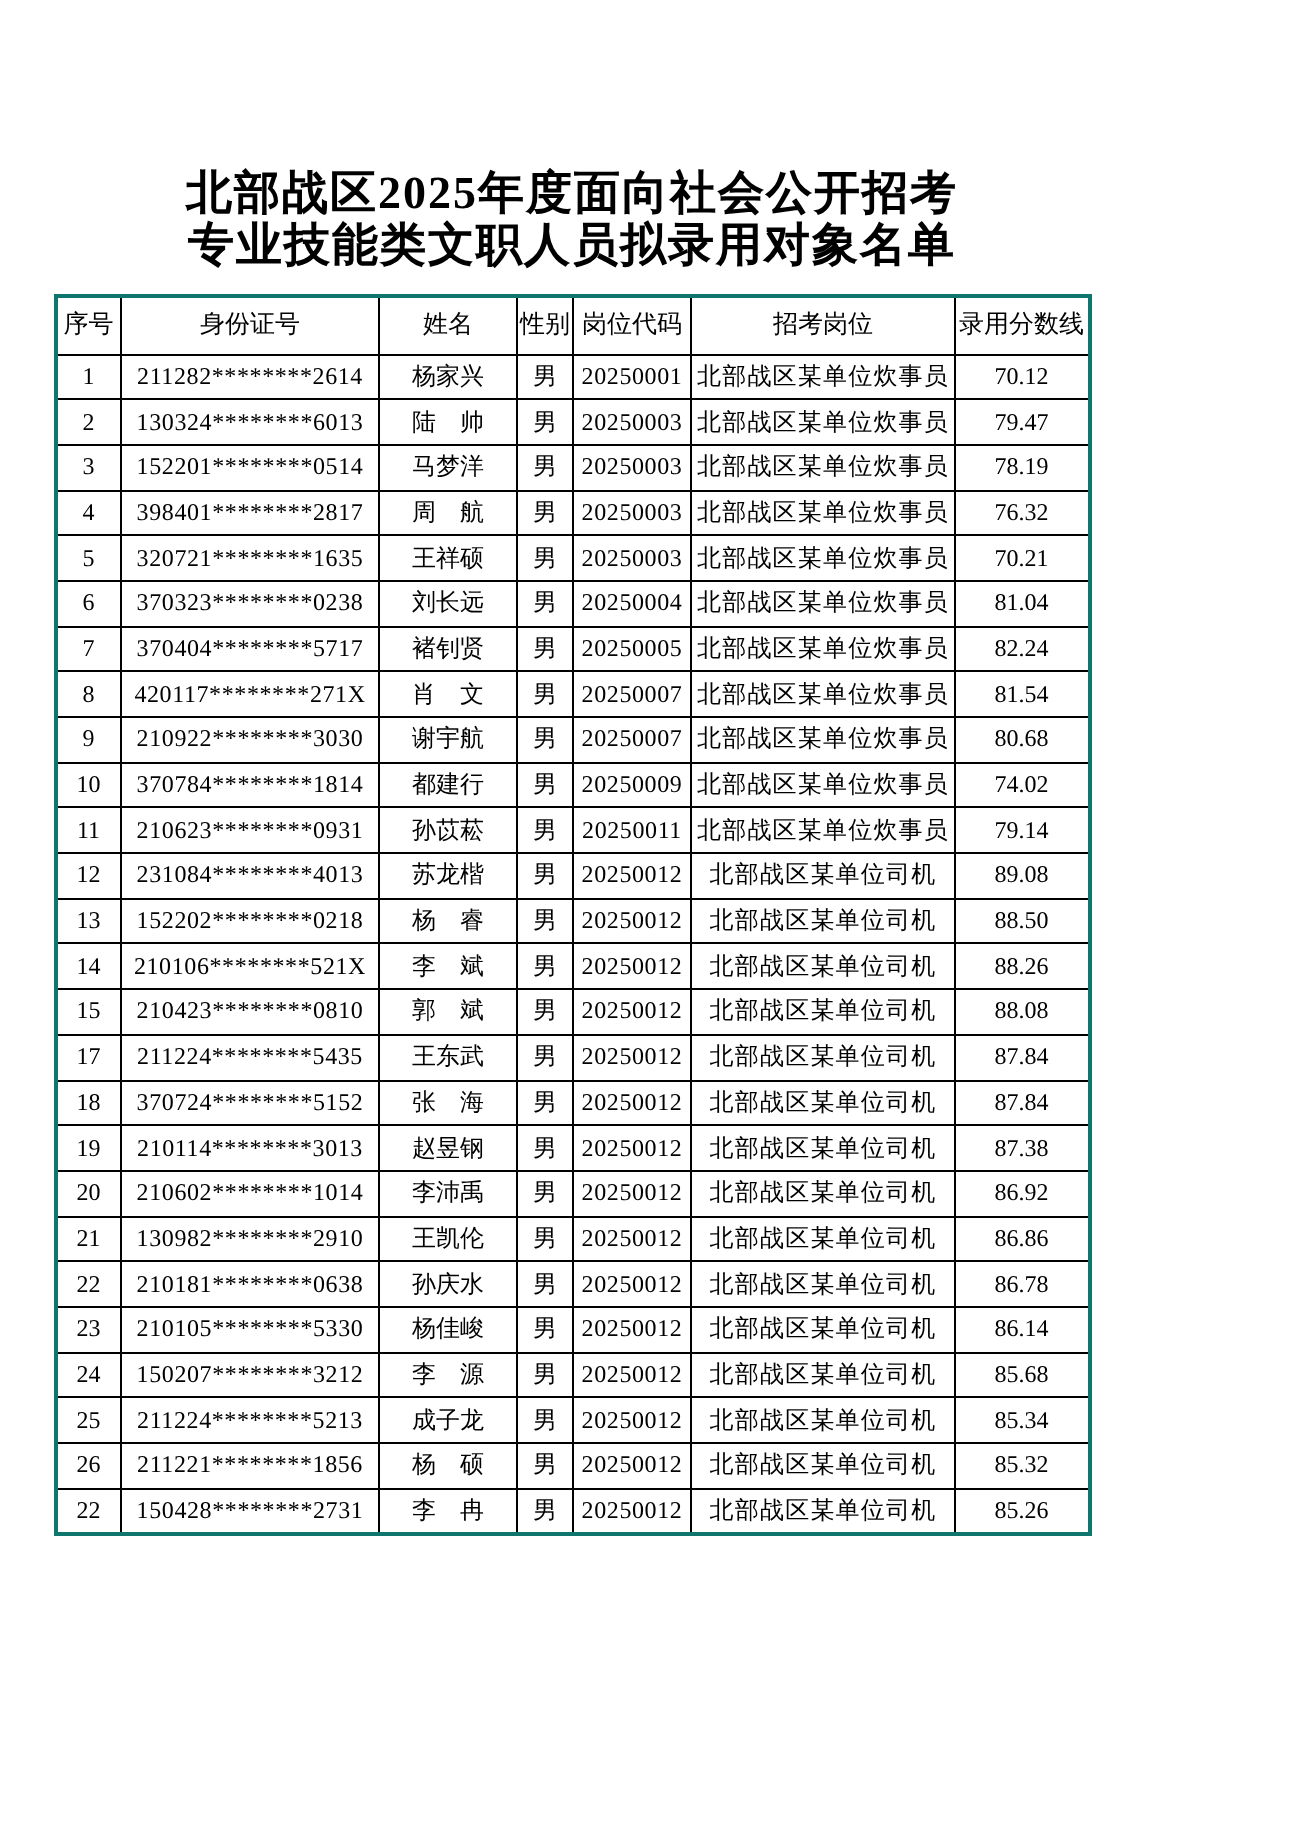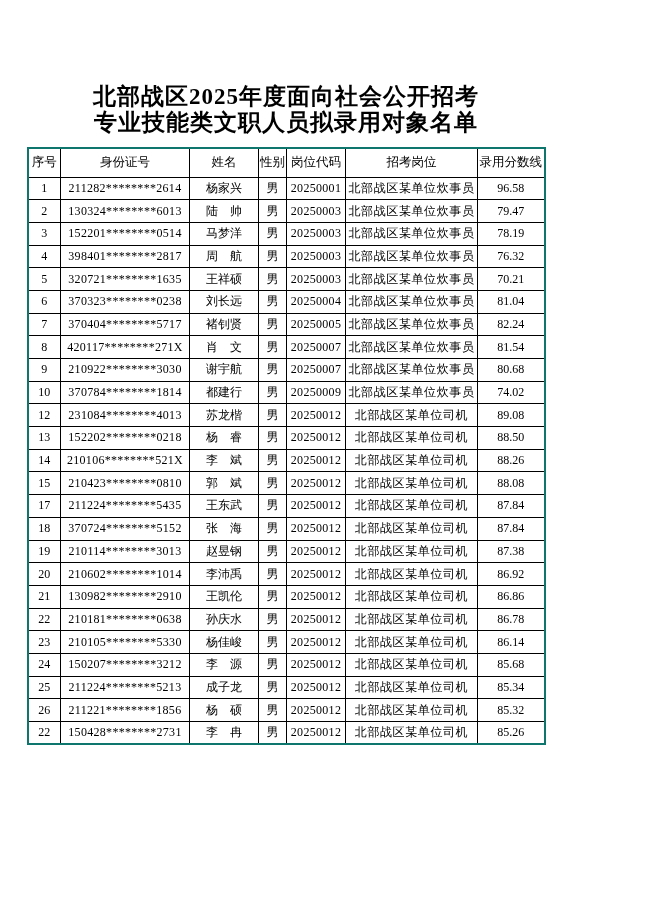--- a/index.html
+++ b/index.html
@@ -88,21 +88,21 @@
         </tr>
     </thead>
     <tbody>
         <tr>
           <td class="col-0">1</td>
           <td class="col-1">211282********2614</td>
           <td class="col-2">杨家兴</td>
           <td class="col-3">男</td>
           <td class="col-4">20250001</td>
           <td class="col-5">北部战区某单位炊事员</td>
-          <td class="col-6">96.58</td>
+          <td class="col-6">70.12</td>
         </tr>
         <tr>
           <td class="col-0">2</td>
           <td class="col-1">130324********6013</td>
           <td class="col-2">陆　帅</td>
           <td class="col-3">男</td>
           <td class="col-4">20250003</td>
           <td class="col-5">北部战区某单位炊事员</td>
           <td class="col-6">79.47</td>
         </tr>
@@ -170,20 +170,29 @@
           <td class="col-6">80.68</td>
         </tr>
         <tr>
           <td class="col-0">10</td>
           <td class="col-1">370784********1814</td>
           <td class="col-2">都建行</td>
           <td class="col-3">男</td>
           <td class="col-4">20250009</td>
           <td class="col-5">北部战区某单位炊事员</td>
           <td class="col-6">74.02</td>
+        </tr>
+        <tr>
+          <td class="col-0">11</td>
+          <td class="col-1">210623********0931</td>
+          <td class="col-2">孙苡菘</td>
+          <td class="col-3">男</td>
+          <td class="col-4">20250011</td>
+          <td class="col-5">北部战区某单位炊事员</td>
+          <td class="col-6">79.14</td>
         </tr>
         <tr>
           <td class="col-0">12</td>
           <td class="col-1">231084********4013</td>
           <td class="col-2">苏龙楷</td>
           <td class="col-3">男</td>
           <td class="col-4">20250012</td>
           <td class="col-5">北部战区某单位司机</td>
           <td class="col-6">89.08</td>
         </tr>

